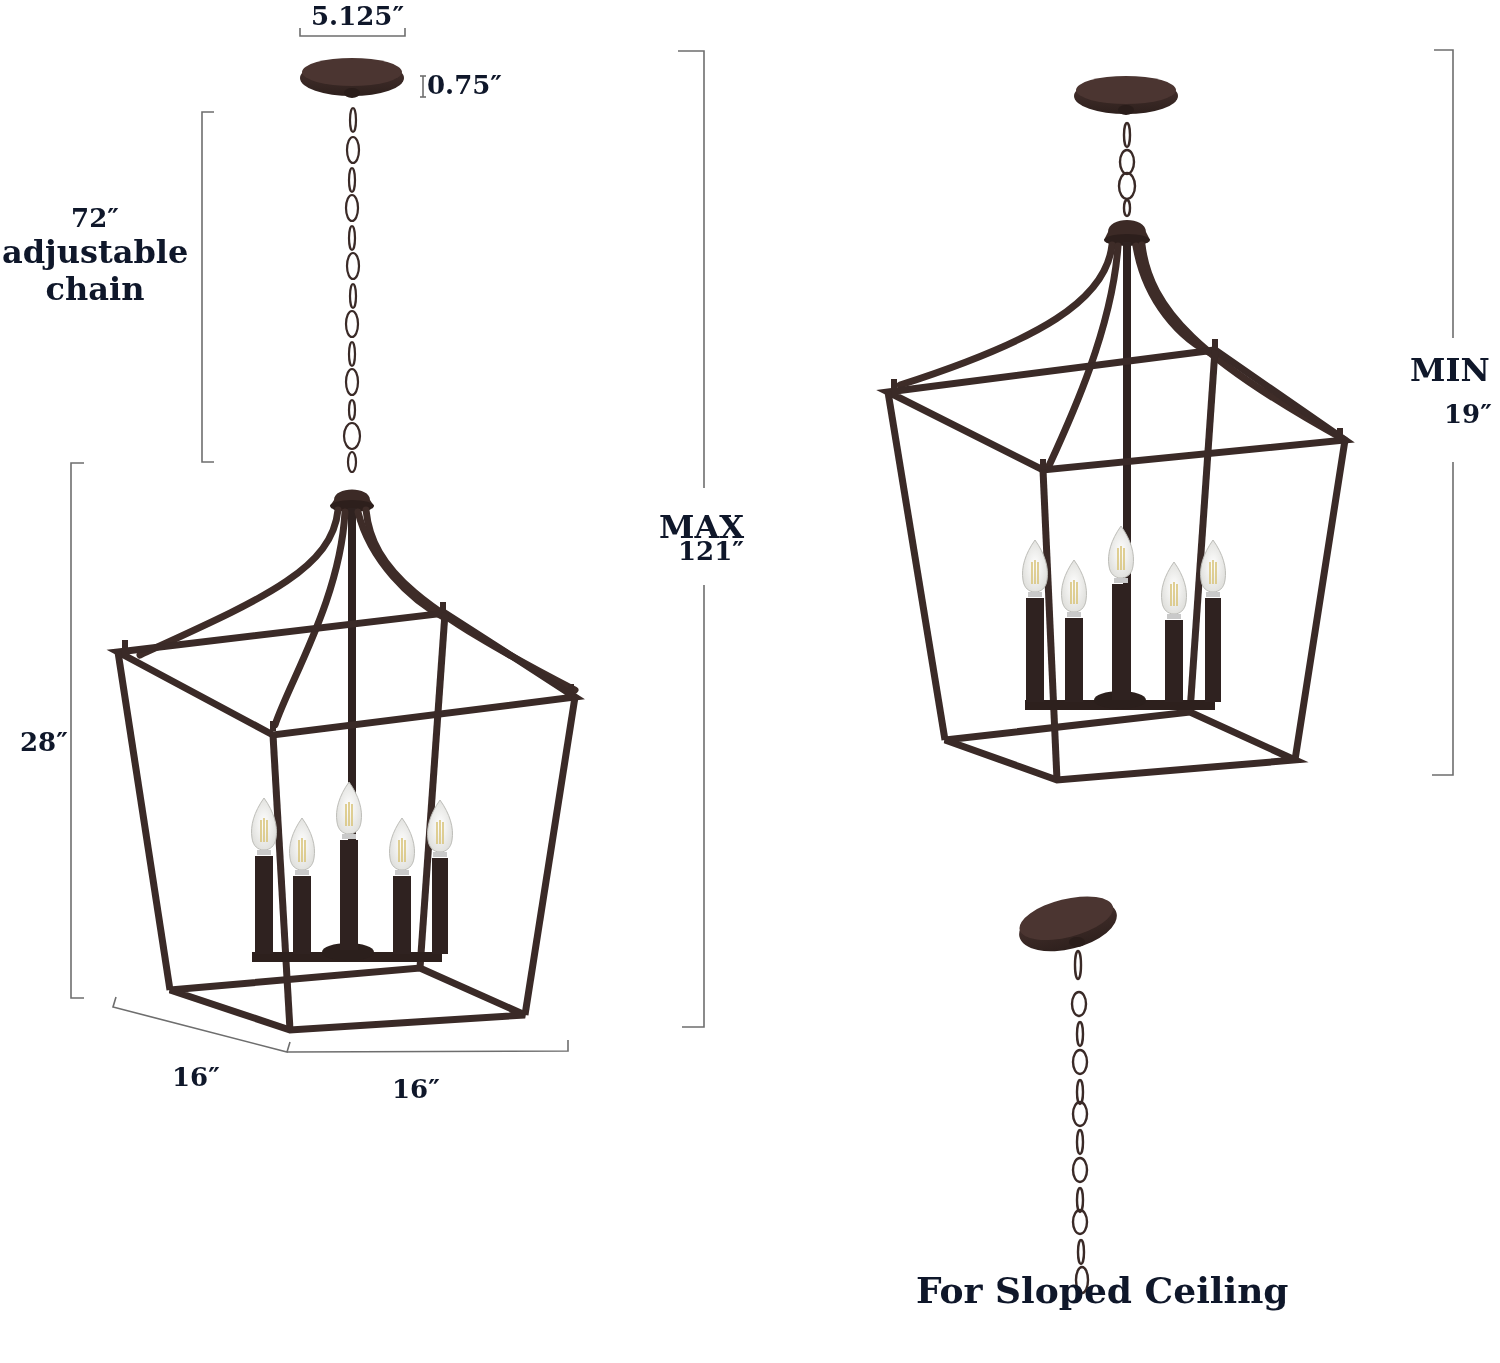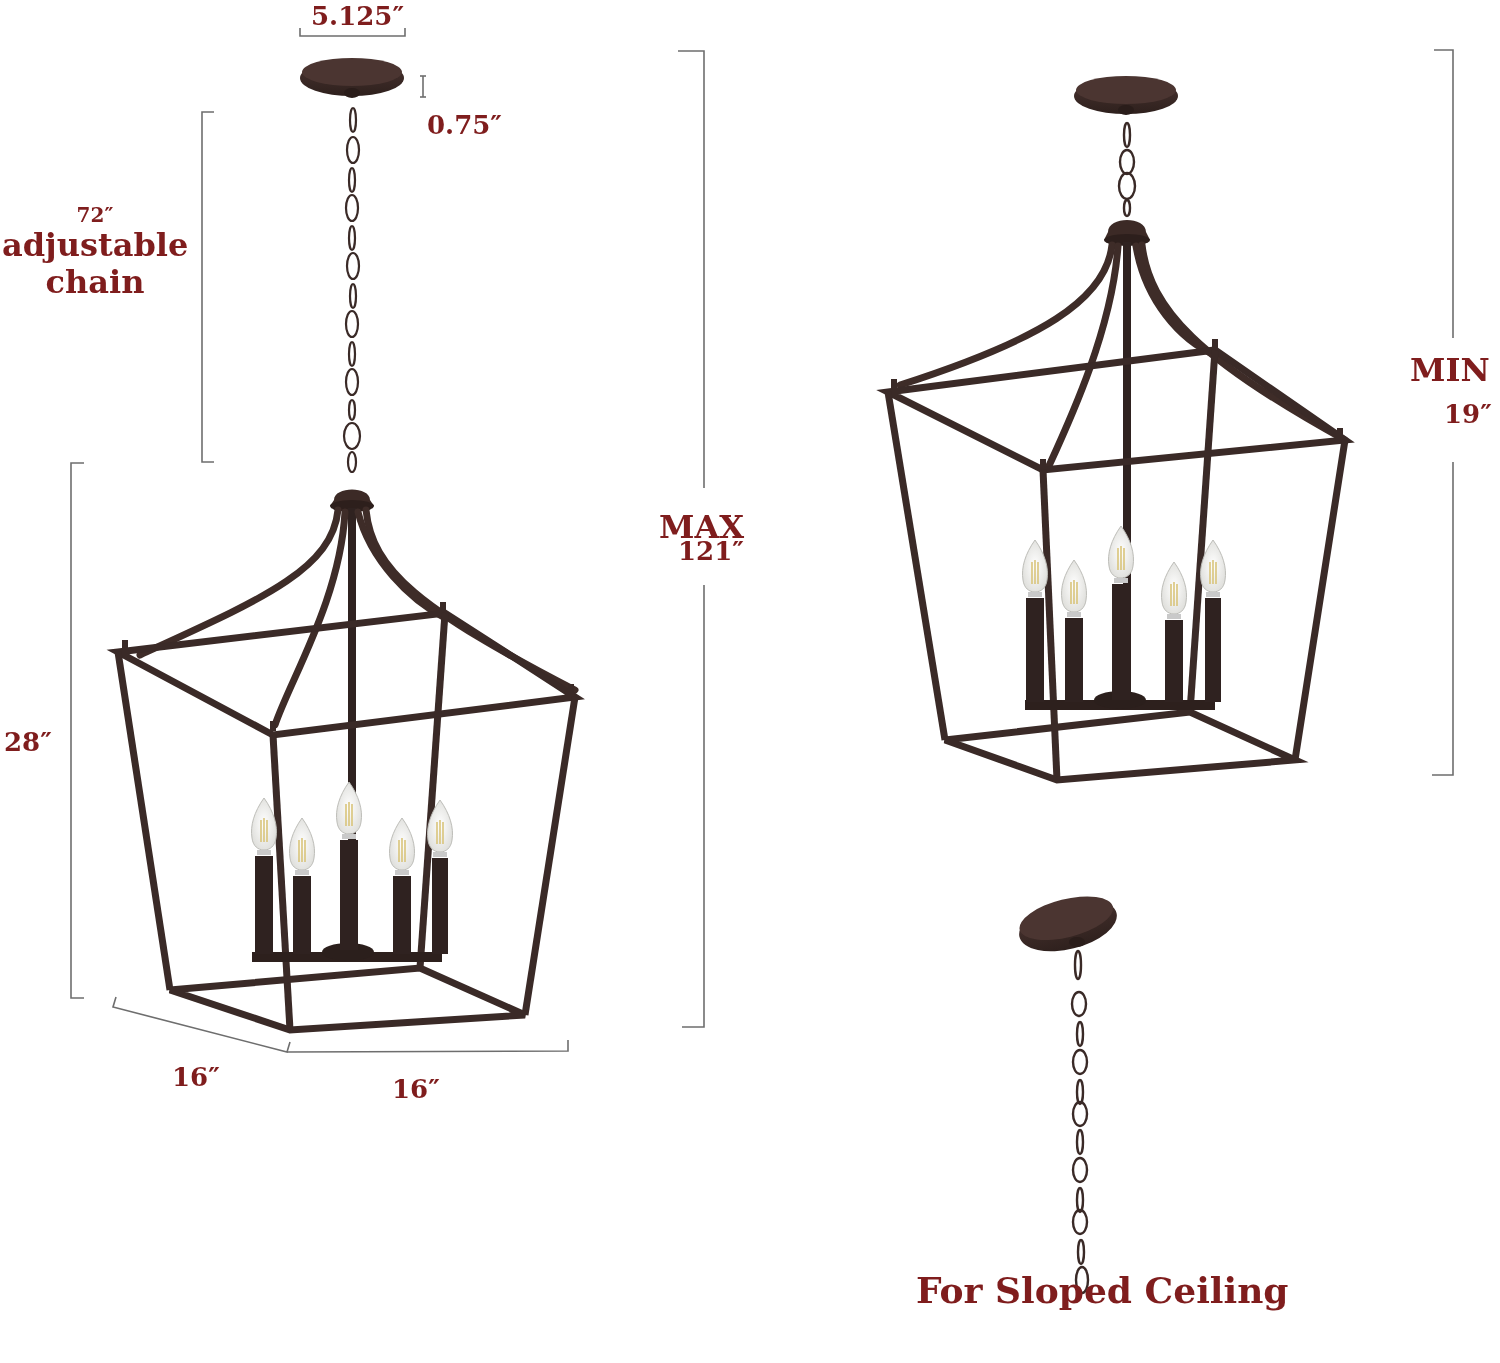--- a/index.html
+++ b/index.html
@@ -1,17 +1,17 @@
 <!DOCTYPE html>
 <html><head>
   <meta charset="utf-8">
   <style>
     html, body { margin: 0; padding: 0; background: #ffffff; }
     body { width: 1500px; height: 1363px; position: relative; overflow: hidden; font-family: "DejaVu Serif", "Liberation Serif", serif; color: #111111; }
-    .label { position: absolute; font-family: "DejaVu Serif", "Liberation Serif", serif; font-weight: bold; color: #7f1d1d; white-space: nowrap; line-height: 1; }
+    .label { position: absolute; font-family: "DejaVu Serif", "Liberation Serif", serif; font-weight: bold; color: #0f172a; white-space: nowrap; line-height: 1; }
     .lbl-dim { font-size: 26px; }
     .lbl-big { font-size: 32px; text-align: center; }
     .lbl-chain { font-size: 32px; text-align: center; line-height: 1.15; }
     .lbl-sloped { font-size: 36px; }
     .art { position: absolute; left: 0; top: 0; }
   </style>
 </head>
 <body>
 
 <svg class="art" width="1500" height="1363" viewBox="0 0 1500 1363" xmlns="http://www.w3.org/2000/svg">
@@ -193,29 +193,29 @@
       <ellipse cx="1080" cy="1170" rx="7" ry="12"></ellipse>
       <ellipse cx="1080" cy="1200" rx="3" ry="12"></ellipse>
       <ellipse cx="1080" cy="1222" rx="7" ry="12"></ellipse>
       <ellipse cx="1081" cy="1252" rx="3" ry="12"></ellipse>
       <ellipse cx="1082" cy="1280" rx="6" ry="13"></ellipse>
     </g>
   </g>
 </svg>
 
 <div class="label lbl-dim" style="left:311px; top:3px;">5.125″</div>
-<div class="label lbl-dim" style="left:427px; top:72px;margin-top:40px;">0.75″</div>
+<div class="label lbl-dim" style="left:427px; top:72px;">0.75″</div>
 
 <div class="label lbl-chain" style="left:2px; top:204px; width:186px;">
-  <div style="font-size:20px;">72″</div>
+  <div style="font-size:26px;">72″</div>
   <div>adjustable</div>
   <div>chain</div>
 </div>
 
-<div class="label lbl-dim" style="left:4px; top:729px;text-align:center;">28″</div>
+<div class="label lbl-dim" style="left:20px; top:729px;text-align:center;">28″</div>
 
 <div class="label lbl-big" style="left:659px; top:491px;margin-top:20px;">MAX</div>
 <div class="label lbl-dim" style="left:678px; top:538px;">121″</div>
 
 <div class="label lbl-dim" style="left:172px; top:1064px;">16″</div>
 <div class="label lbl-dim" style="left:392px; top:1076px;">16″</div>
 
 <div class="label lbl-big" style="left:1410px; top:354px;">MIN</div>
 <div class="label lbl-dim" style="left:1444px; top:401px;">19″</div>
 

